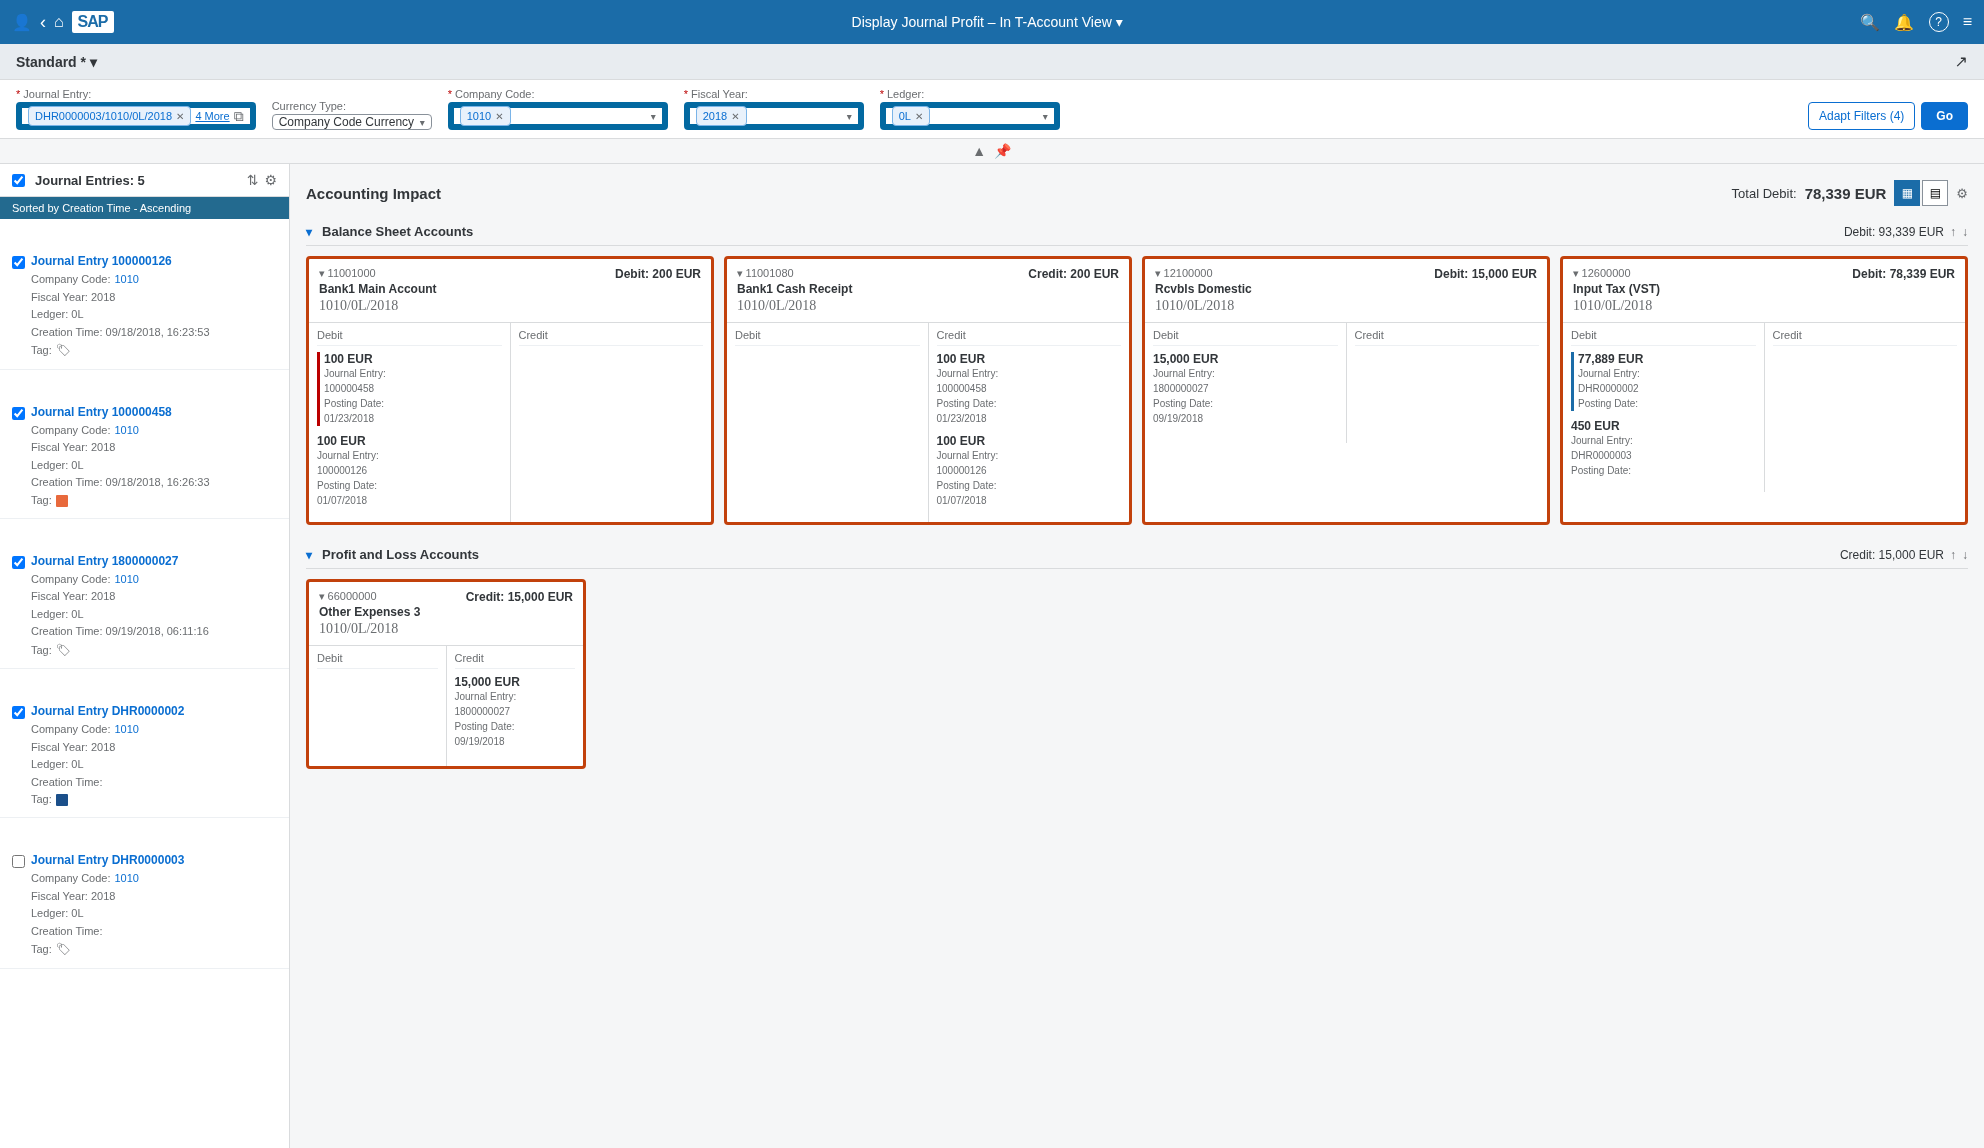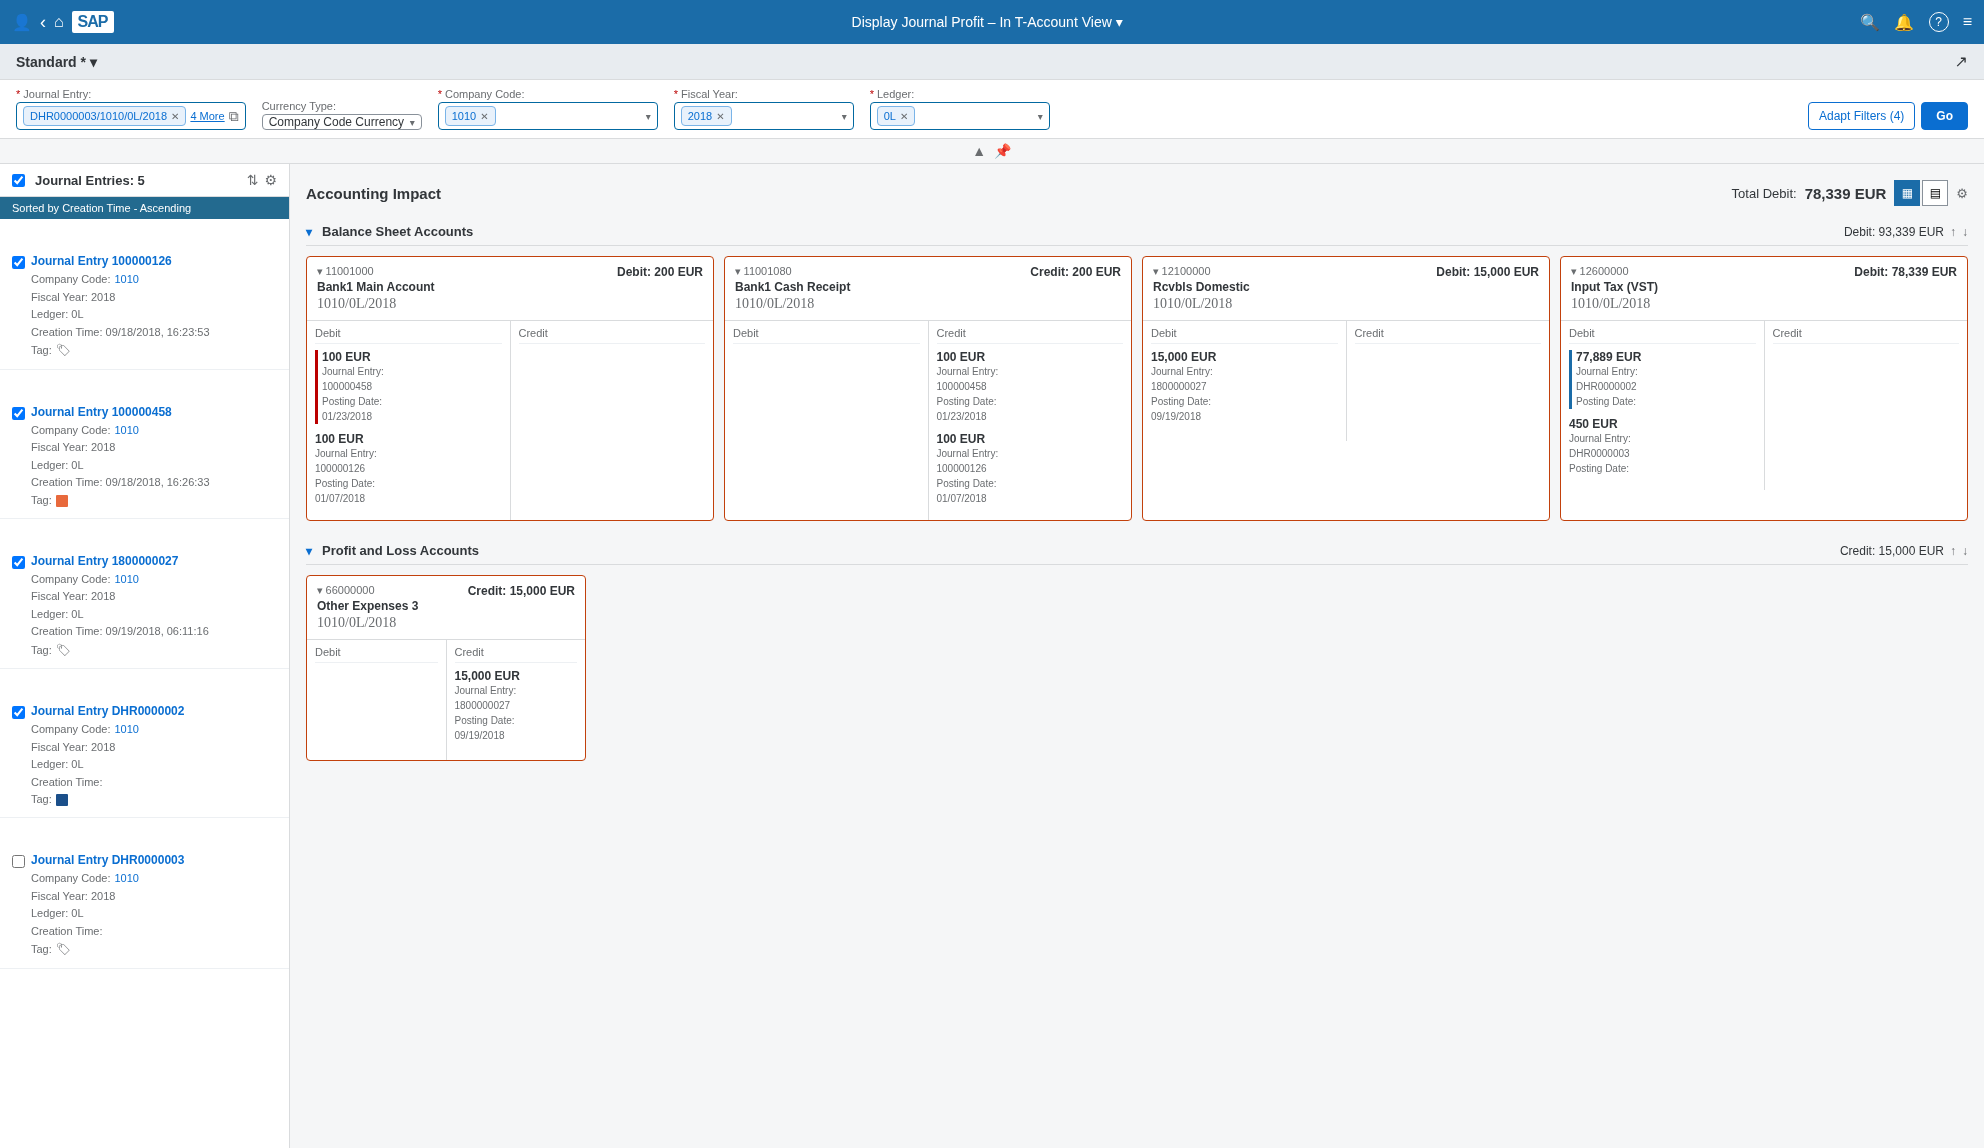--- a/index.html
+++ b/index.html
@@ -47,21 +47,21 @@
       display: flex;
       align-items: flex-end;
       gap: 16px;
       flex-wrap: wrap;
     }
     .filter-field { display: flex; flex-direction: column; gap: 2px; }
     .filter-label { font-size: 11px; color: #6a6d70; }
     .filter-input-wrap {
       display: flex;
       align-items: center;
-      border: 1px solid #0369a1;
+      border: 6px solid #0369a1;
       border-radius: 4px;
       background: white;
       height: 28px;
       padding: 0 6px;
       gap: 4px;
       min-width: 180px;
       font-size: 12px;
       color: #32363a;
     }
     .token {
@@ -199,21 +199,21 @@
       border-bottom: 1px solid #d9dbdd;
       margin-bottom: 10px;
     }
     .section-title { font-size: 13px; font-weight: 600; display: flex; align-items: center; gap: 6px; }
     .section-debit { font-size: 12px; color: #32363a; display: flex; align-items: center; gap: 6px; }
 
     
     .t-accounts-row { display: flex; gap: 10px; flex-wrap: wrap; }
     .t-account-card {
       background: white;
-      border: 1px solid #c2410c;
+      border: 3px solid #c2410c;
       border-radius: 4px;
       width: 260px;
       min-width: 220px;
       flex: 1;
     }
     .t-account-header {
       padding: 8px 10px;
       border-bottom: 1px solid #d9dbdd;
       display: flex;
       justify-content: space-between;

